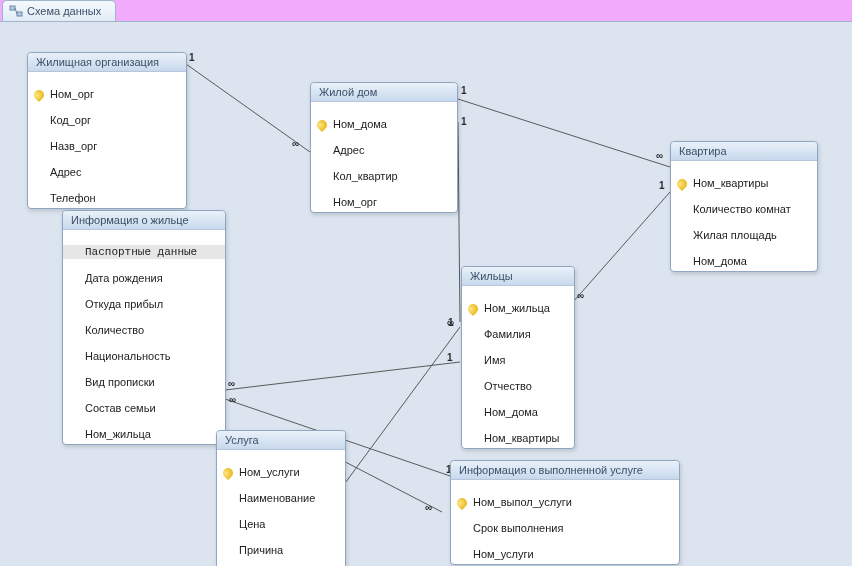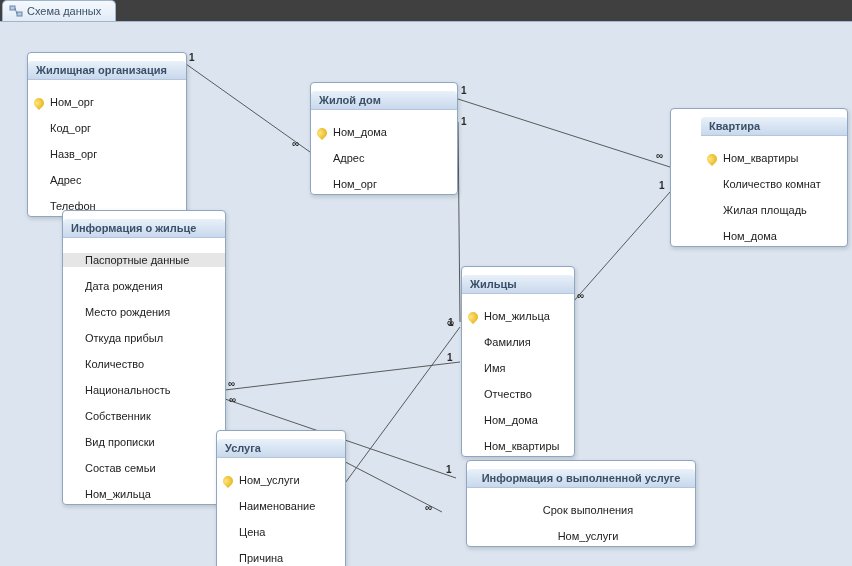--- a/index.html
+++ b/index.html
@@ -1,40 +1,40 @@
 <!DOCTYPE html>
 <html><head>
 <meta charset="utf-8">
 <style>
   html,body{margin:0;padding:0;font-family:"Segoe UI",Tahoma,Arial,sans-serif;font-size:11px;background:#dbe4ef;}
-  .workspace{position:relative;width:852px;height:566px;background:#404040;overflow:hidden;}
+  .workspace{position:relative;width:852px;height:566px;background:#f0abfc;overflow:hidden;}
   
   .tab-bar{position:absolute;top:0;left:0;right:0;height:22px;}
   .tab{position:absolute;top:0;left:2px;height:20px;line-height:20px;
        background:linear-gradient(#f5f9fd,#e1ebf6);
        border:1px solid #9fb5cc;border-bottom:none;
        border-top-left-radius:5px;border-top-right-radius:5px;
        padding:0 14px 0 6px;color:#3b5068;display:flex;align-items:center;gap:4px;}
   .tab-icon{width:14px;height:14px;display:inline-block;}
   .canvas{position:absolute;top:21px;left:0;right:0;bottom:0;
           background:#dbe4ef;border-top:1px solid #9fb5cc;}
   
   .entity{position:absolute;background:#fff;border:1px solid #8ea6c2;
           border-radius:4px;box-shadow:1px 2px 4px rgba(0,0,0,.15);
           overflow:hidden;}
   .entity .hdr{background:linear-gradient(#e9f1fa,#c8d8ec);
-               color:#3b5068;font-weight:bold;
+               color:#3b5068;font-weight:normal;
                padding:3px 8px;border-bottom:1px solid #b5c6dc;
-               border-top-left-radius:4px;border-top-right-radius:4px;margin-top:8px;}
+               border-top-left-radius:4px;border-top-right-radius:4px;}
   .entity .fields{padding:3px 0;}
   .entity .fld{padding:1px 8px 1px 22px;position:relative;color:#222;white-space:nowrap;margin-top:12px;}
   .entity .fld.pk::before{content:"";position:absolute;left:6px;top:3px;width:10px;height:10px;
        background:radial-gradient(circle at 35% 35%,#ffe680,#e0a800);
        border-radius:50% 50% 50% 0;transform:rotate(-45deg);}
-  .entity .fld.sel{background:#e6e6e6;}
+  .entity .fld.sel{background:#e6e6e6;font-family:Liberation Mono, monospace;}
   
   .card{position:absolute;font-size:10px;color:#2a2a2a;font-weight:bold;}
   svg.rel{position:absolute;top:0;left:0;pointer-events:none;}
 </style>
 </head>
 <body>
 
 <div class="workspace">
 
   <div class="tab-bar">
@@ -91,44 +91,43 @@
         <div class="fld">Адрес</div>
         <div class="fld">Телефон</div>
       </div>
     </div>
 
     <div class="entity" style="left:310px;top:60px;width:146px;">
       <div class="hdr">Жилой дом</div>
       <div class="fields">
         <div class="fld pk">Ном_дома</div>
         <div class="fld">Адрес</div>
+        <div class="fld">Кол_квартир</div>
         <div class="fld">Ном_орг</div>
       </div>
     </div>
 
-    <div class="entity" style="left:670px;top:86px;width:146px;padding-left:30px;">
+    <div class="entity" style="left:670px;top:119px;width:146px;">
       <div class="hdr">Квартира</div>
       <div class="fields">
         <div class="fld pk">Ном_квартиры</div>
         <div class="fld">Количество комнат</div>
         <div class="fld">Жилая площадь</div>
         <div class="fld">Ном_дома</div>
       </div>
     </div>
 
     <div class="entity" style="left:62px;top:188px;width:162px;">
       <div class="hdr">Информация о жильце</div>
       <div class="fields">
         <div class="fld sel">Паспортные данные</div>
         <div class="fld">Дата рождения</div>
-        <div class="fld">Место рождения</div>
         <div class="fld">Откуда прибыл</div>
         <div class="fld">Количество</div>
         <div class="fld">Национальность</div>
-        <div class="fld">Собственник</div>
         <div class="fld">Вид прописки</div>
         <div class="fld">Состав семьи</div>
         <div class="fld">Ном_жильца</div>
       </div>
     </div>
 
     <div class="entity" style="left:461px;top:244px;width:112px;">
       <div class="hdr">Жильцы</div>
       <div class="fields">
         <div class="fld pk">Ном_жильца</div>
@@ -144,22 +143,23 @@
       <div class="hdr">Услуга</div>
       <div class="fields">
         <div class="fld pk">Ном_услуги</div>
         <div class="fld">Наименование</div>
         <div class="fld">Цена</div>
         <div class="fld">Причина</div>
         <div class="fld">Ном_жильца</div>
       </div>
     </div>
 
-    <div class="entity" style="left:466px;top:438px;width:228px;text-align:center;">
+    <div class="entity" style="left:450px;top:438px;width:228px;">
       <div class="hdr">Информация о выполненной услуге</div>
       <div class="fields">
+        <div class="fld pk">Ном_выпол_услуги</div>
         <div class="fld">Срок выполнения</div>
         <div class="fld">Ном_услуги</div>
       </div>
     </div>
 
   </div>
 </div>
 
 </body></html>

